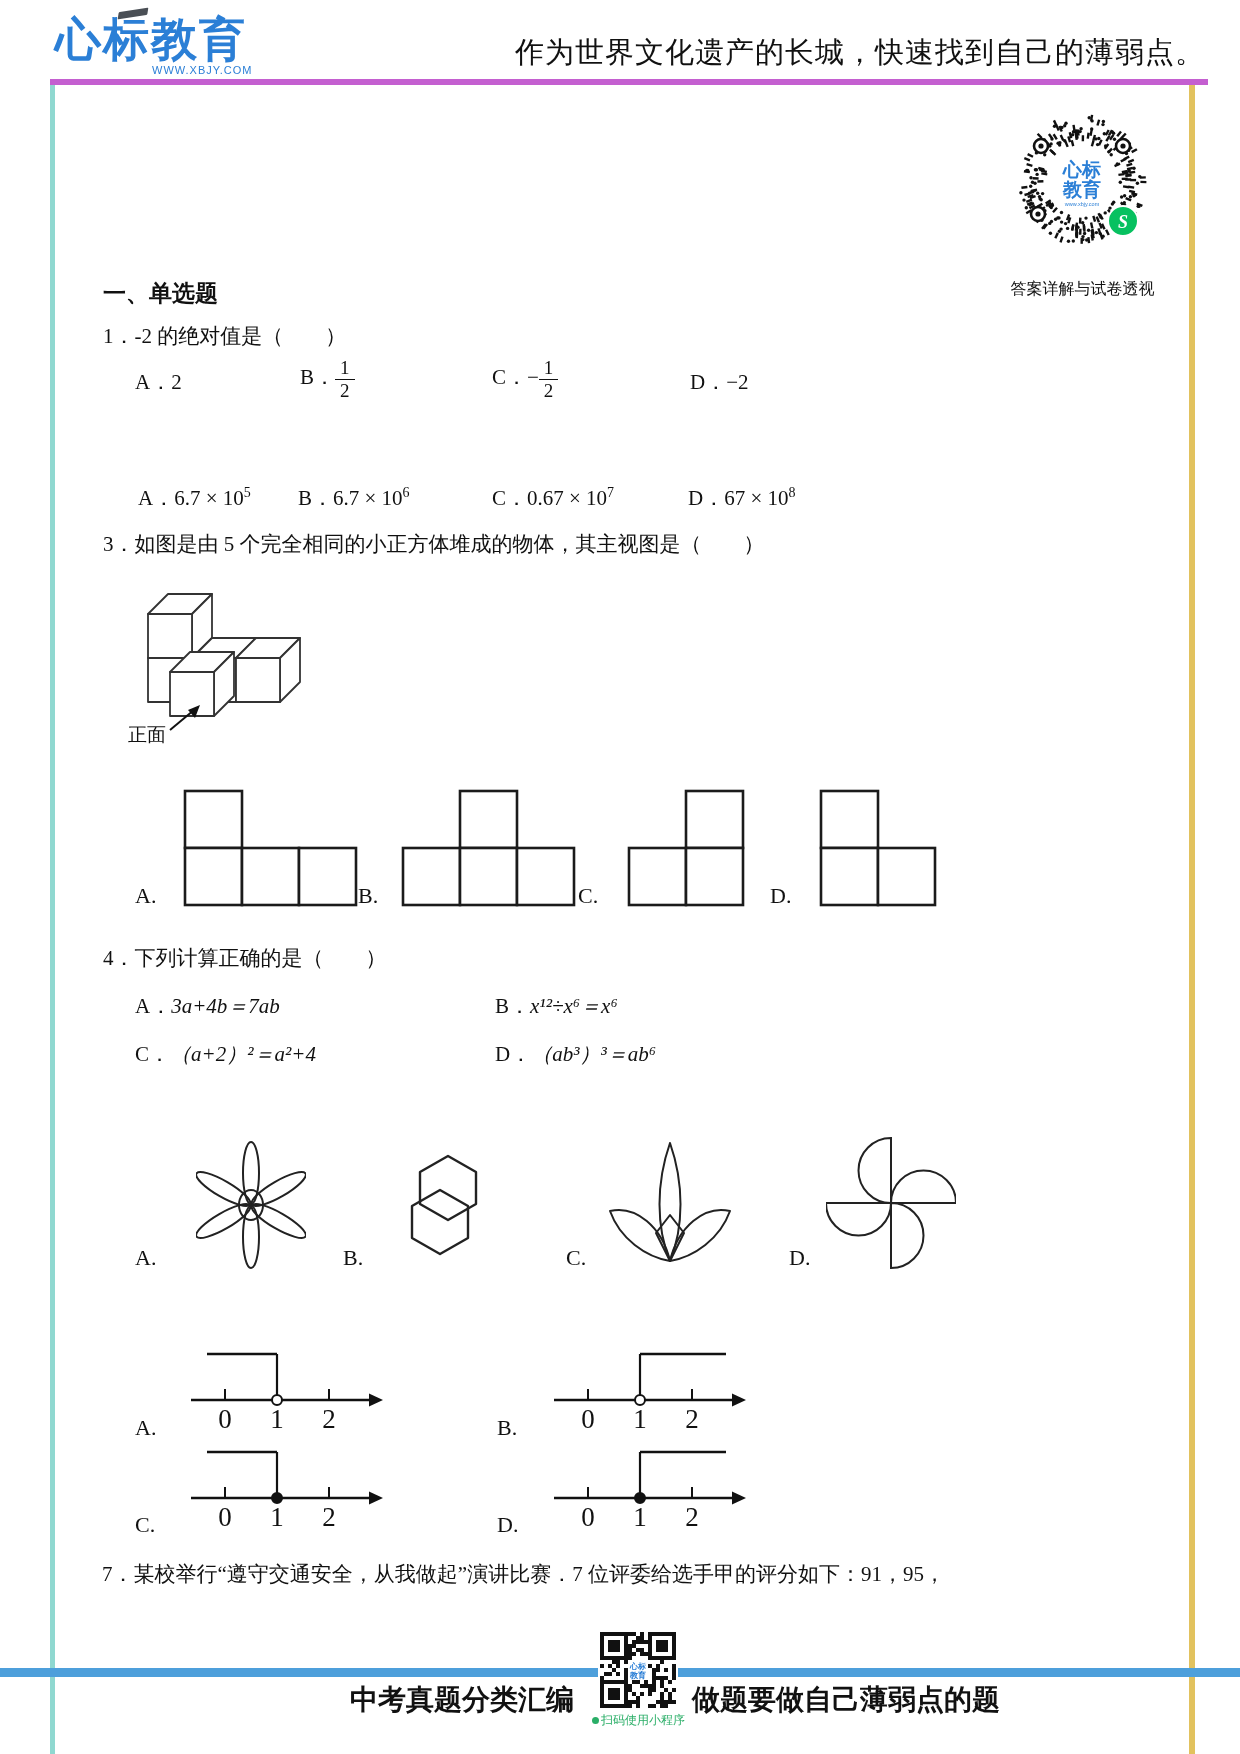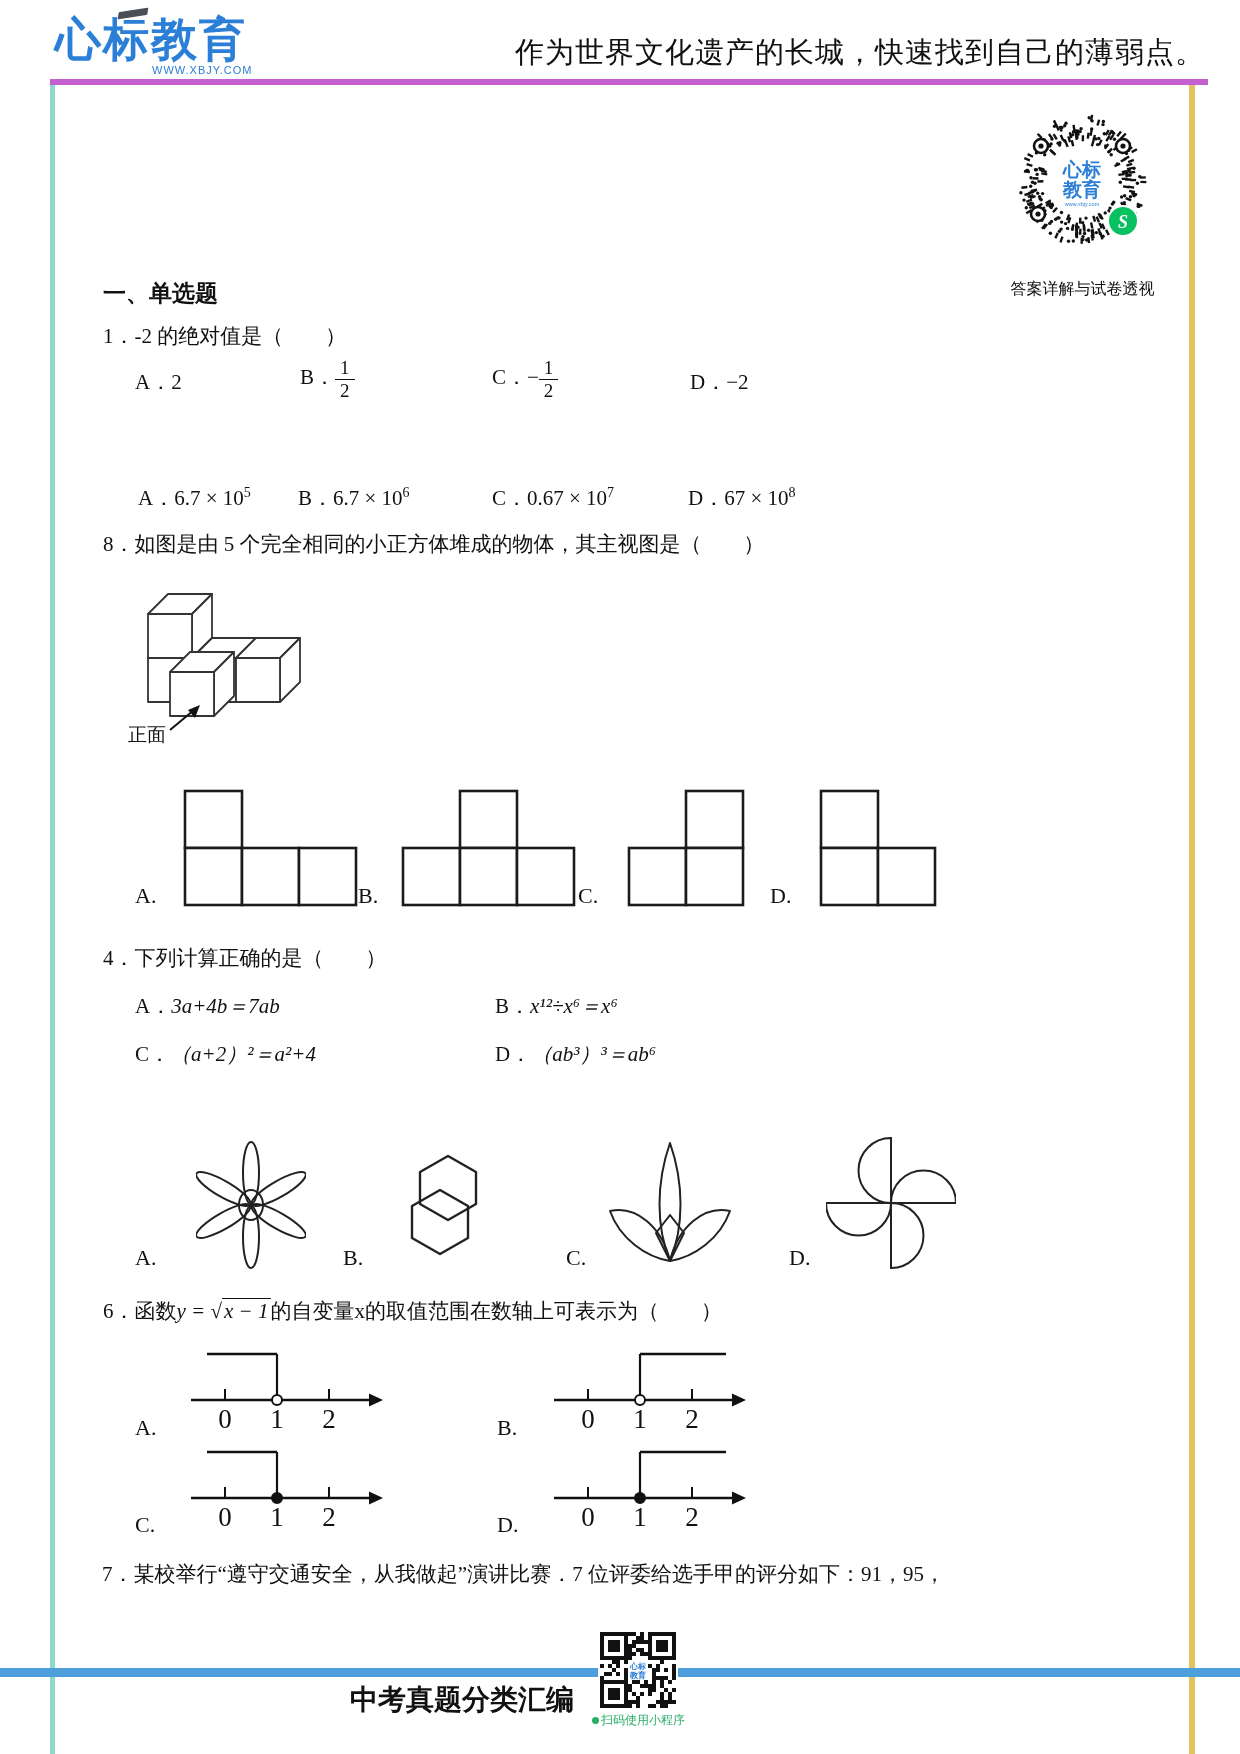--- a/index.html
+++ b/index.html
@@ -331,21 +331,21 @@
     <span class="abs opt nowrap" style="left:690px;top:368px;"><span>D．</span><span>−2</span></span>
   </div>
 
   <div>
     <span class="abs opt nowrap" style="left:138px;top:484px;text-align:center;"><span>A．</span><span>6.7 × 10</span><sup>5</sup></span>
     <span class="abs opt nowrap" style="left:298px;top:484px;"><span>B．</span><span>6.7 × 10</span><sup>6</sup></span>
     <span class="abs opt nowrap" style="left:492px;top:484px;"><span>C．</span><span>0.67 × 10</span><sup>7</sup></span>
     <span class="abs opt nowrap" style="left:688px;top:484px;"><span>D．</span><span>67 × 10</span><sup>8</sup></span>
   </div>
 
-  <div class="abs stem nowrap" style="left:103px;top:530px;">8．如图是由 5 个完全相同的小正方体堆成的物体，其主视图是（　　）</div>
+  <div class="abs stem nowrap" style="left:103px;top:530px;">3．如图是由 5 个完全相同的小正方体堆成的物体，其主视图是（　　）</div>
 
   <div class="abs" style="left:100px;top:577px;">
     <svg width="210" height="150">
       <g fill="#fff" stroke="#333" stroke-width="1.8" stroke-linejoin="round">
 
         <polygon points="48,37 68,17 112,17 92,37"></polygon>
         <polygon points="92,37 112,17 112,61 92,81"></polygon>
         <rect x="48" y="37" width="44" height="44"></rect>
 
         <polygon points="92,81 112,61 112,105 92,125"></polygon>
@@ -445,23 +445,20 @@
         <path d="M65,75 L65,10 A32.5,32.5 0 0 0 65,75 Z" transform="rotate(180 65 75)"></path>
         <path d="M65,75 L65,10 A32.5,32.5 0 0 0 65,75 Z" transform="rotate(270 65 75)"></path>
       </g>
     </svg>
   </div>
   <span class="abs figlabel" style="left:135px;top:1245px;">A.</span>
   <span class="abs figlabel" style="left:343px;top:1245px;">B.</span>
   <span class="abs figlabel" style="left:566px;top:1245px;">C.</span>
   <span class="abs figlabel" style="left:789px;top:1245px;">D.</span>
 
-  <div class="abs stem nowrap" style="left:103px;top:1297px;">
-    <span>6．函数</span><span class="formula"><span>y = </span><span>√</span><span class="sqrt-c">x − 1</span></span><span>的自变量x的取值范围在数轴上可表示为（　　）</span>
-  </div>
 
   <div class="abs" style="left:185px;top:1338px;"><svg width="205" height="96">
         <line x1="6" y1="62" x2="188" y2="62" stroke="#111" stroke-width="2.6"></line>
         <polygon points="198,62 184,55.5 184,68.5" fill="#111"></polygon>
         <line x1="40" y1="51" x2="40" y2="62" stroke="#111" stroke-width="2"></line>
         <text x="40" y="90" font-size="27" text-anchor="middle" font-family="Liberation Serif,serif" fill="#111">0</text>
         <line x1="92" y1="51" x2="92" y2="62" stroke="#111" stroke-width="2"></line>
         <text x="92" y="90" font-size="27" text-anchor="middle" font-family="Liberation Serif,serif" fill="#111">1</text>
         <line x1="144" y1="51" x2="144" y2="62" stroke="#111" stroke-width="2"></line>
         <text x="144" y="90" font-size="27" text-anchor="middle" font-family="Liberation Serif,serif" fill="#111">2</text>
@@ -611,17 +608,18 @@
         <rect x="8" y="8" width="12" height="12" fill="#111"></rect>
         <rect x="48" y="0" width="28" height="28" fill="#111"></rect>
         <rect x="52" y="4" width="20" height="20" fill="#fff"></rect>
         <rect x="56" y="8" width="12" height="12" fill="#111"></rect>
         <rect x="0" y="48" width="28" height="28" fill="#111"></rect>
         <rect x="4" y="52" width="20" height="20" fill="#fff"></rect>
         <rect x="8" y="56" width="12" height="12" fill="#111"></rect>
         <text x="38" y="36.8" text-anchor="middle" font-size="8" font-weight="bold" fill="#2b7fd6" font-family="Liberation Sans,sans-serif">心标</text>
         <text x="38" y="45.6" text-anchor="middle" font-size="8" font-weight="bold" fill="#2b7fd6" font-family="Liberation Sans,sans-serif">教育</text>
       </svg></div>
+  <div class="abs ftext nowrap" style="left:692px;top:1681px;">做题要做自己薄弱点的题</div>
   <div class="abs fqr-cap" style="left:592px;top:1712px;">
     <span class="gdot"></span><span>扫码使用小程序</span>
   </div>
 
 </div>
 
 </body></html>

